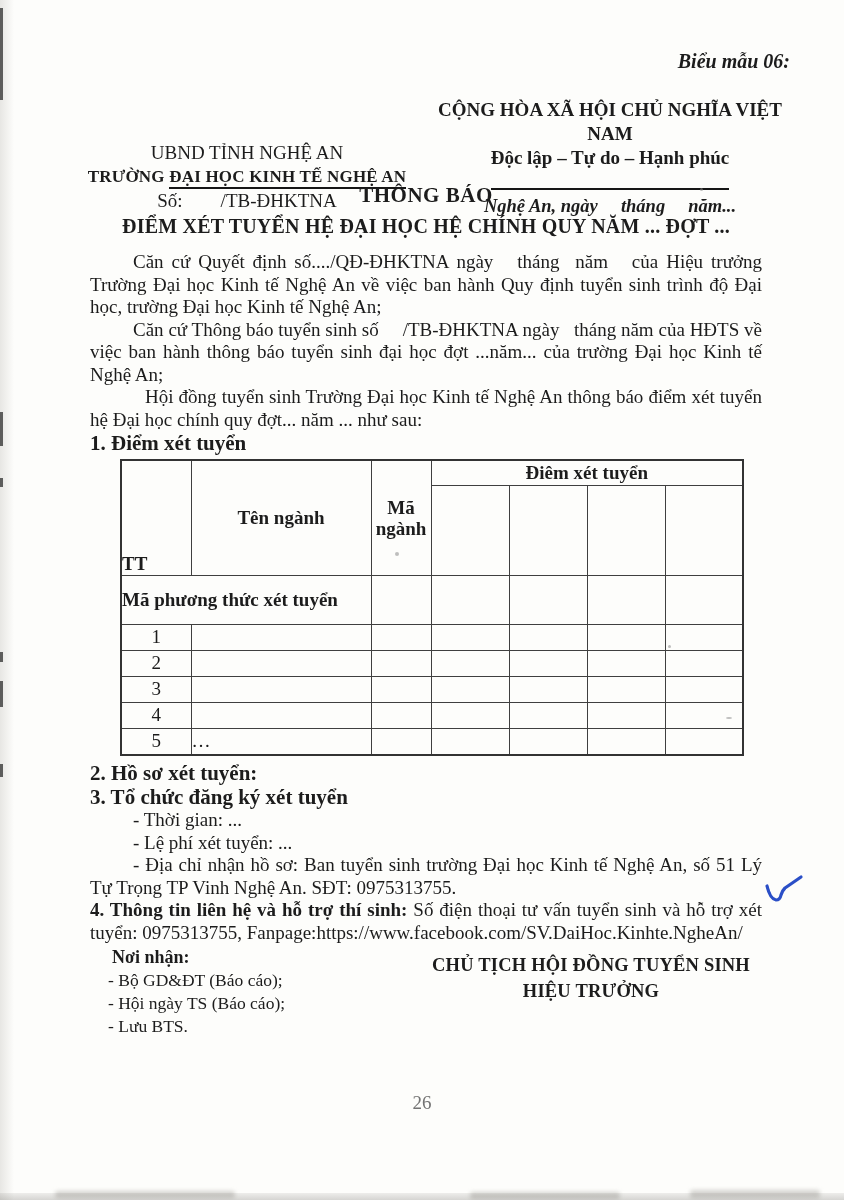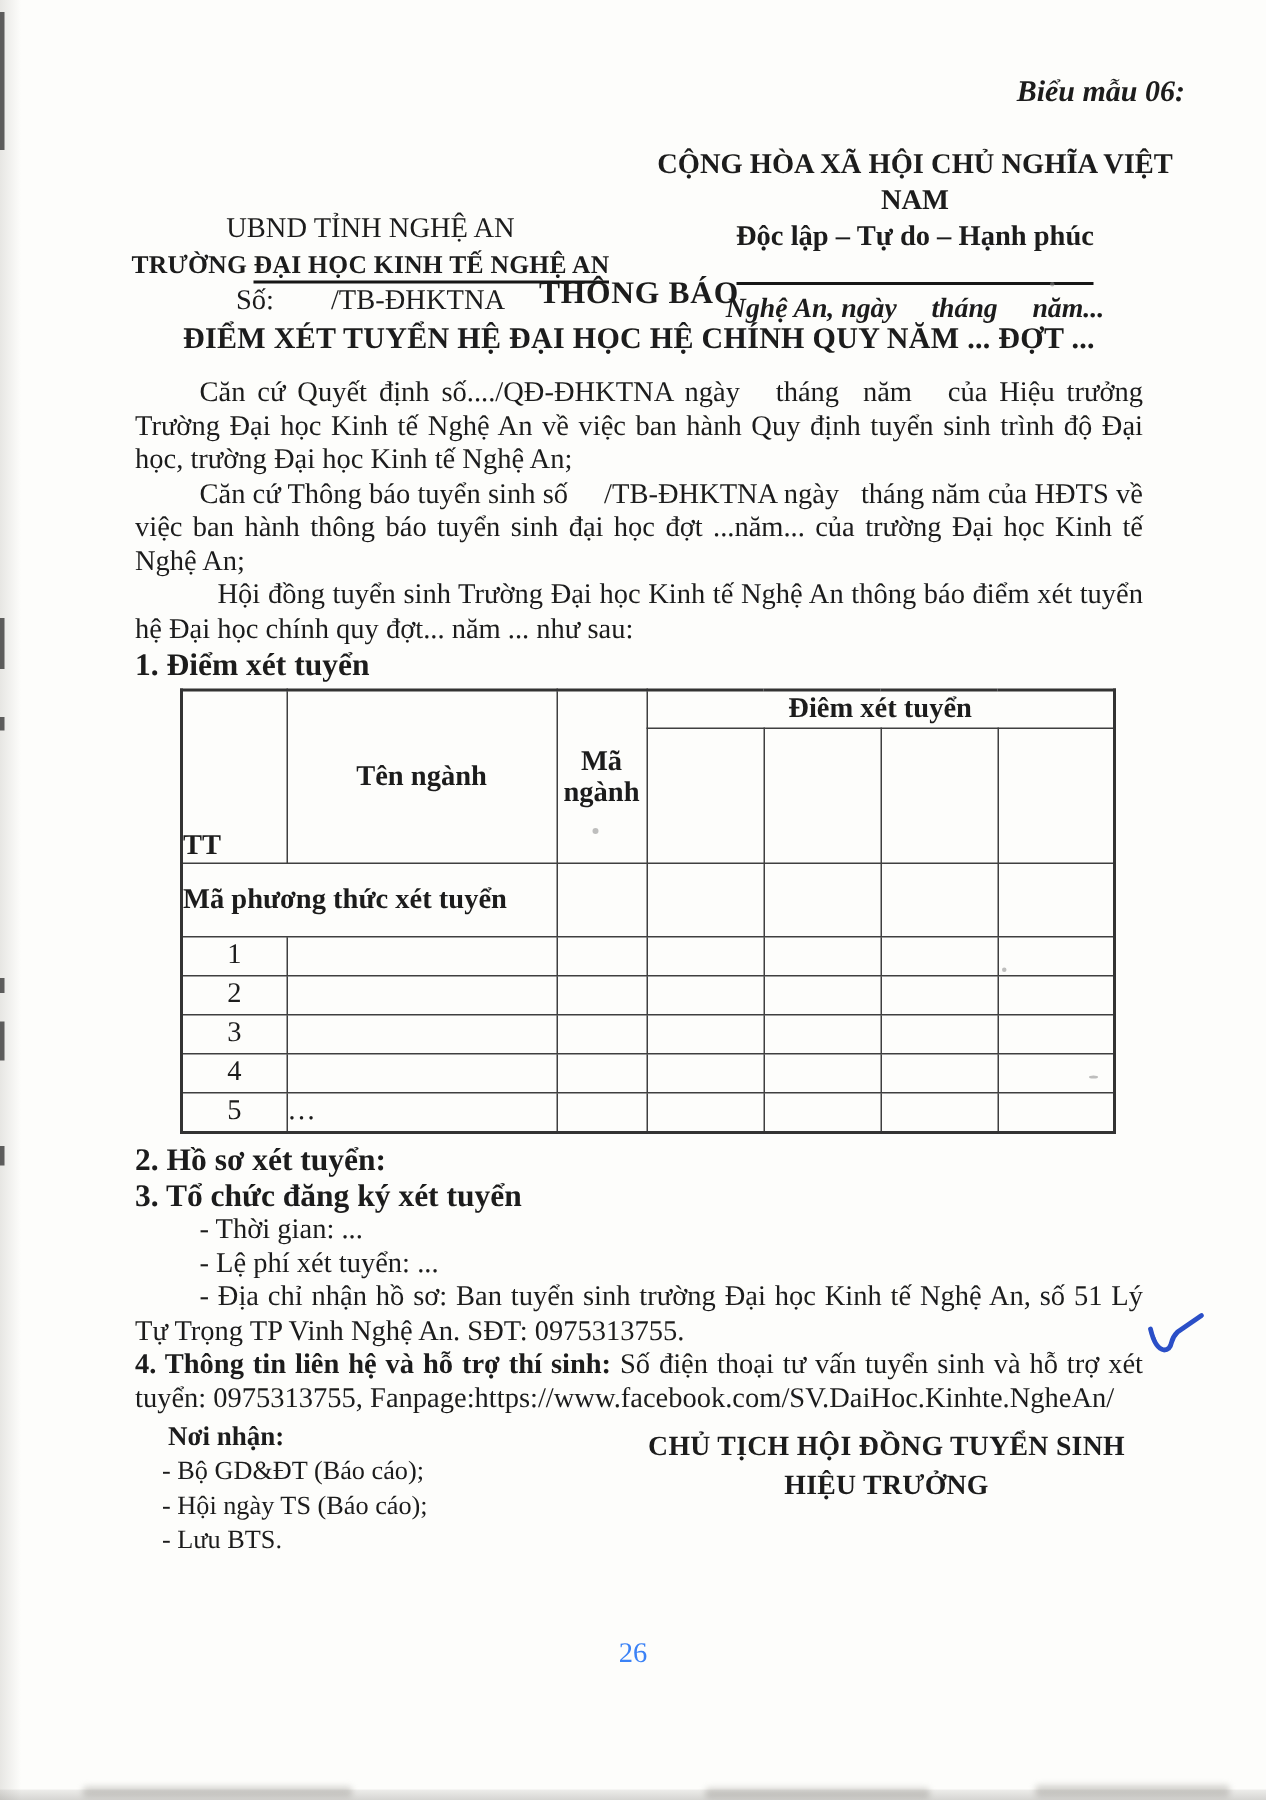--- a/index.html
+++ b/index.html
@@ -54,21 +54,21 @@
   td.method-cell{height:48px;font-weight:bold;font-size:19.5px;padding-left:12px;vertical-align:middle;}
   td.row-num{height:25px;text-align:center;vertical-align:middle;font-size:18px;}
   td.row-name{padding-left:14px;vertical-align:middle;font-size:18px;}
 
   
   .recipients{top:946px;left:112px;width:280px;font-size:17.5px;line-height:23px;}
   .recipients .label{font-weight:bold;font-size:18px;}
   .recipients .item{margin-left:-4px;}
   .signature{top:952px;left:400px;width:382px;text-align:center;
     font-size:18.5px;font-weight:bold;line-height:26px;letter-spacing:.2px;}
-  .page-num{top:1092px;left:0;width:844px;text-align:center;font-size:19px;color:#3b82f6;}
+  .page-num{top:1092px;left:0;width:844px;text-align:center;font-size:19px;color:#737373;}
 
   
   .edge-mark{position:absolute;left:0;width:3px;background:#2e2e2e;opacity:.75;}
   .speck{position:absolute;background:#8a8a8a;border-radius:50%;opacity:.55;}
   .smudge{position:absolute;background:#b3b1ac;filter:blur(2px);opacity:.55;border-radius:3px;}
   .bottom-band{position:absolute;left:0;top:1193px;width:844px;height:7px;
     background:linear-gradient(to bottom,rgba(125,123,118,.12),rgba(110,108,103,.28));}
   .check-mark{position:absolute;left:763px;top:874px;}
 </style>
 </head>

